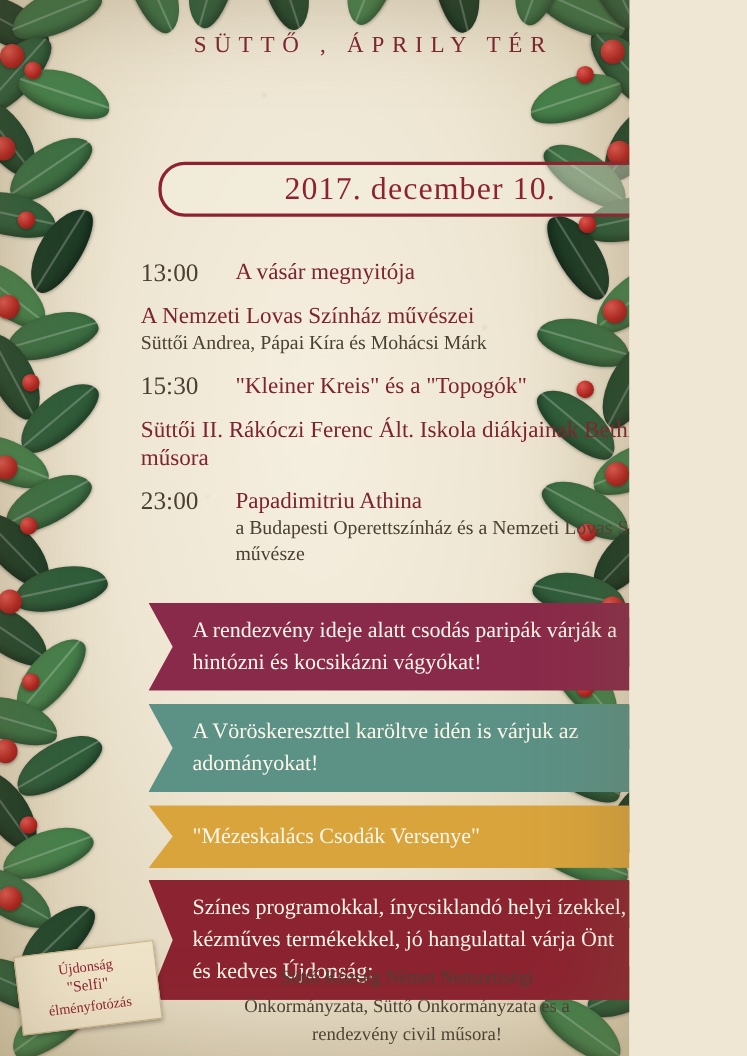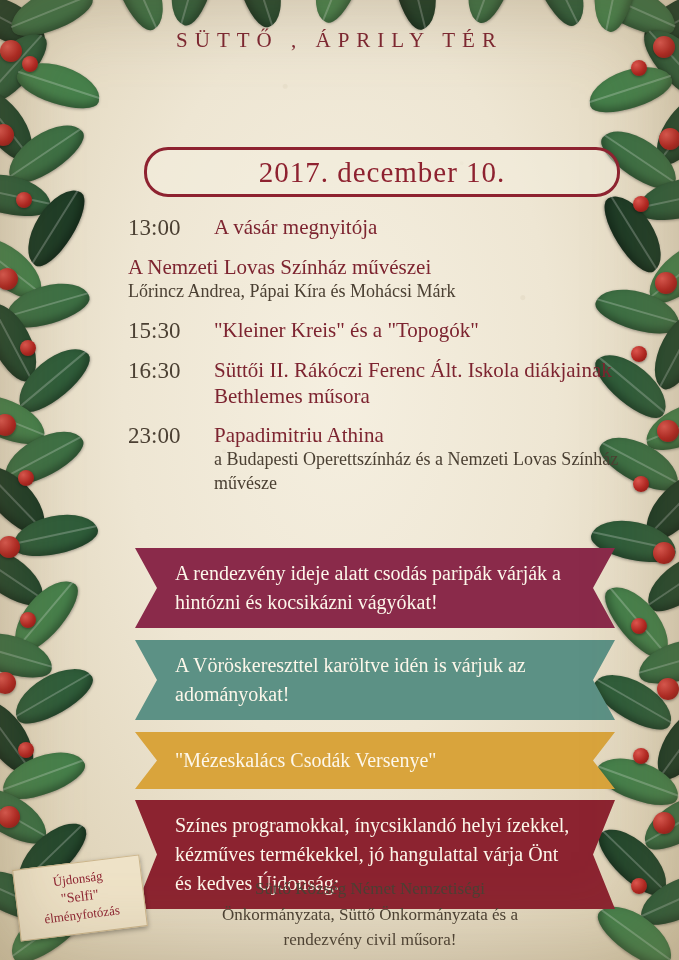--- a/index.html
+++ b/index.html
@@ -8,21 +8,21 @@
   }
   body {
     width: 679px;
     height: 960px;
     overflow: hidden;
     font-family: "Liberation Serif", serif;
     background: #efe7d4;
   }
   .poster {
     position: relative;
-    width: 679px;
+    width: 572px;
     height: 960px;
     overflow: hidden;
     background:
       radial-gradient(ellipse at 50% 40%, #f5efe0 0%, #eee6d3 45%, #e3d8bf 75%, #d8cbac 100%);
   }
   
   .paper-tex {
     position: absolute;
     inset: 0;
     background-image:
@@ -126,21 +126,21 @@
   .date-box span {
     color: #8e2230;
     font-size: 29px;
     letter-spacing: 1px;
     font-family: "Liberation Serif", serif;
   }
 
   
   .schedule {
     position: absolute;
-    top: 214px;
+    top: 234px;
     left: 128px;
     width: 540px;
   }
   .prog-row {
     display: flex;
     margin-bottom: 13px;
   }
   .prog-time {
     width: 86px;
     flex: none;
@@ -329,33 +329,32 @@
     <div class="prog-row">
       <div class="prog-time">13:00</div>
       <div class="prog-body">
         <div class="prog-main">A vásár megnyitója</div>
       </div>
     </div>
 
     <div class="prog-row">
       <div class="prog-body">
         <div class="prog-main">A Nemzeti Lovas Színház művészei</div>
-        <div class="prog-sub">Lőrincz Andrea, Pápai Kíra és Mohácsi Márk</div>
+        <div class="prog-sub">Süttői Andrea, Pápai Kíra és Mohácsi Márk</div>
       </div>
     </div>
 
     <div class="prog-row">
       <div class="prog-time">15:30</div>
       <div class="prog-body">
         <div class="prog-main">"Kleiner Kreis" és a "Topogók"</div>
       </div>
     </div>
 
     <div class="prog-row">
-      <div class="prog-time">16:30</div>
       <div class="prog-body">
         <div class="prog-main">Süttői II. Rákóczi Ferenc Ált. Iskola diákjainak Bethlemes műsora</div>
       </div>
     </div>
 
     <div class="prog-row">
       <div class="prog-time">23:00</div>
       <div class="prog-body">
         <div class="prog-main">Papadimitriu Athina</div>
         <div class="prog-sub">a Budapesti Operettszínház és a Nemzeti Lovas Színház művésze</div>

